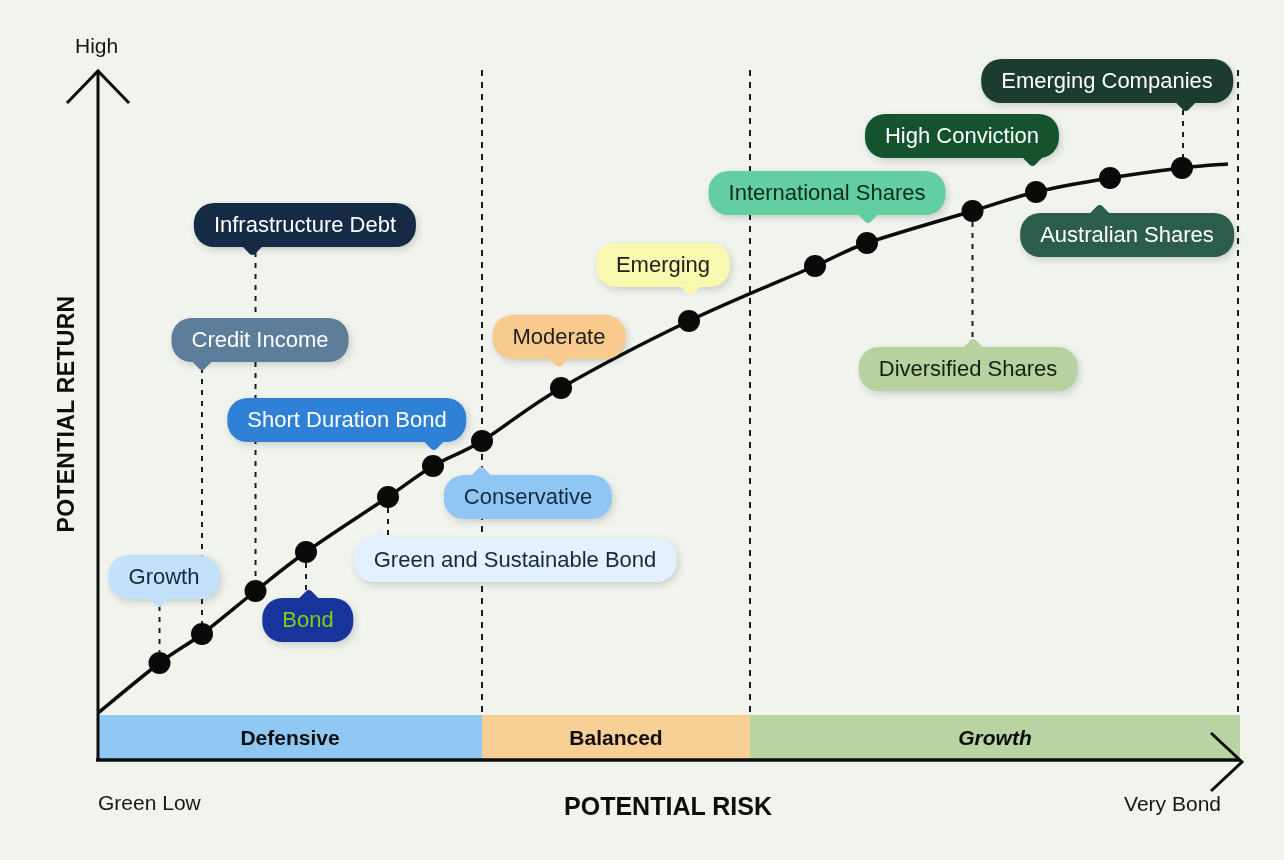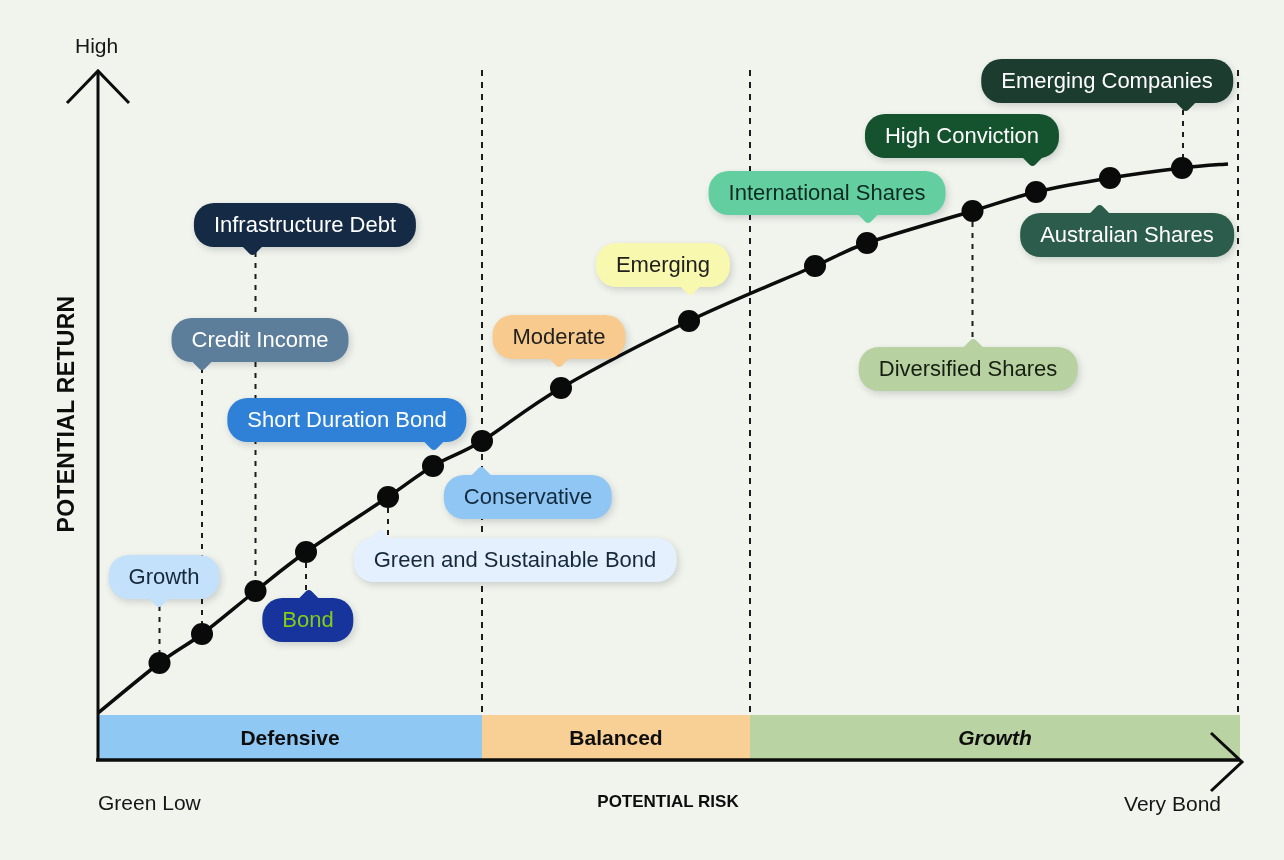--- a/index.html
+++ b/index.html
@@ -12,21 +12,21 @@
   .stage{position:relative;width:1268px;height:860px;background:#f1f4ed;}
   .stage svg{position:absolute;left:0;top:0;}
   .lbl{position:absolute;color:#161616;font-size:21px;white-space:nowrap;}
   .lbl.high{left:75px;top:34px;}
   .lbl.y-title{
     left:66px;top:414px;
     transform:translate(-50%,-50%) rotate(-90deg);
     font-weight:700;font-size:23px;letter-spacing:.3px;color:#0d0d0d;
   }
   .lbl.very-low{left:98px;top:791px;}
-  .lbl.x-title{left:668px;top:792px;transform:translateX(-50%);font-weight:700;font-size:17px;color:#0d0d0d;}
+  .lbl.x-title{left:668px;top:792px;transform:translateX(-50%);font-weight:700;font-size:25px;color:#0d0d0d;}
   .lbl.very-high{right:47px;top:792px;}
   .band-label{
     position:absolute;transform:translate(-50%,-50%);
     font-weight:700;font-size:21px;color:#0e0e0e;white-space:nowrap;
   }
   .bubble{
     position:absolute;transform:translate(-50%,-50%);
     padding:9px 20px;border-radius:20px;
     font-size:22px;font-weight:500;white-space:nowrap;
     box-shadow:2px 3px 7px rgba(20,30,40,.17);

